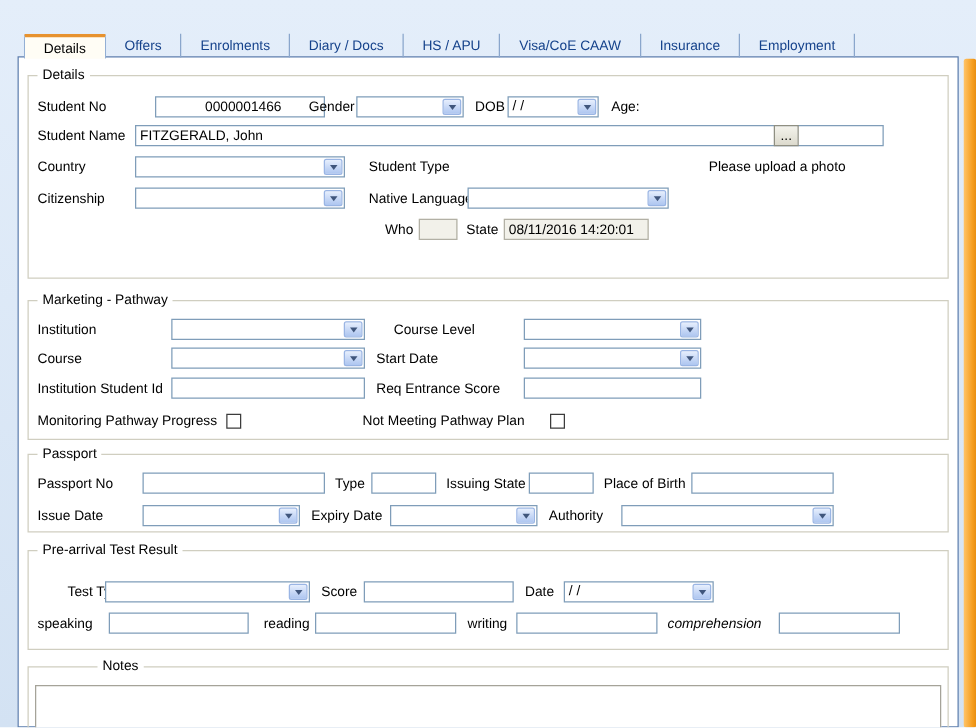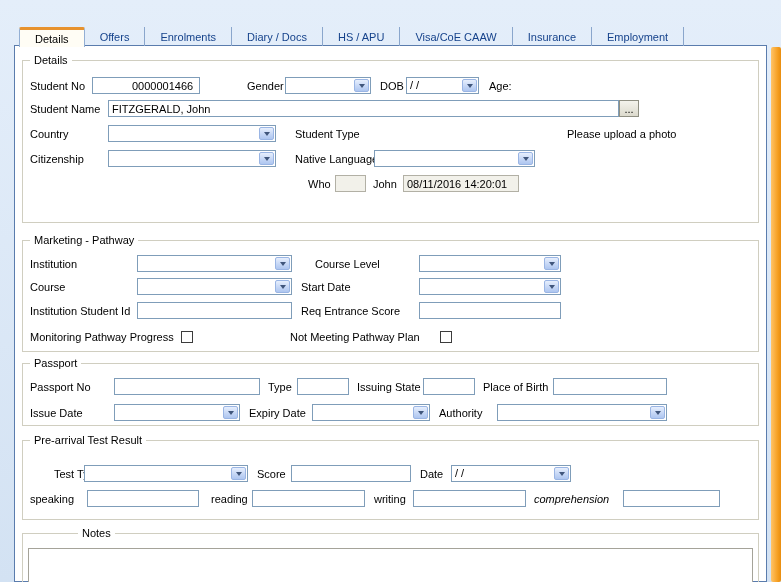--- a/index.html
+++ b/index.html
@@ -89,38 +89,38 @@
     <div class="tab">Insurance</div>
     <div class="tab">Employment</div>
   </div>
 
   <div class="panel"></div>
 
   <div class="group" style="left:22px; top:60px; width:737px; height:163px;"></div>
   <span class="group-label" style="left:30px; top:54px;">Details</span>
 
   <span class="lbl" style="left:30px; top:80px;">Student No</span>
-  <input class="tbox" style="left: 92px; top: 77px; width: 108px; padding-left: 39px;" value="0000001466">
+  <input class="tbox" style="left: 124px; top: 77px; width: 136px; padding-left: 39px;" value="0000001466">
 
   <span class="lbl" style="left:247px; top:80px;">Gender</span>
   <div class="combo" style="left:285px; top:77px; width:86px;">
     <span class="val"></span>
     <span class="drop"></span>
   </div>
 
   <span class="lbl" style="left:380px; top:80px;">DOB</span>
   <div class="combo" style="left:406px; top:77px; width:73px;">
     <span class="val">/ /</span>
     <span class="drop"></span>
   </div>
 
   <span class="lbl" style="left:489px; top:80px;">Age:</span>
 
   <span class="lbl" style="left:30px; top:103px;">Student Name</span>
-  <input class="tbox" style="left: 108px; top: 100px; width: 511px;" value="FITZGERALD, John">
+  <input class="tbox" style="left: 108px; top: 100px; width: 599px;" value="FITZGERALD, John">
   <button class="mini-btn" style="left:619px; top:100px; width:20px;">...</button>
 
   <span class="lbl" style="left:30px; top:128px;">Country</span>
   <div class="combo" style="left:108px; top:125px; width:168px;">
     <span class="val"></span>
     <span class="drop"></span>
   </div>
 
   <span class="lbl" style="left:295px; top:128px;">Student Type</span>
 
@@ -133,21 +133,21 @@
   </div>
 
   <span class="lbl" style="left:295px; top:153px;">Native Language</span>
   <div class="combo" style="left:374px; top:150px; width:161px;">
     <span class="val"></span>
     <span class="drop"></span>
   </div>
 
   <span class="lbl" style="left:308px; top:178px;">Who</span>
   <input class="tbox disabled" style="left: 335px; top: 175px; width: 31px;">
-  <span class="lbl" style="left:373px; top:178px;">John</span>
+  <span class="lbl" style="left:373px; top:178px;">State</span>
   <input class="tbox disabled" style="left: 403px; top: 175px; width: 116px;" value="08/11/2016 14:20:01">
 
   <div class="group" style="left:22px; top:240px; width:737px; height:112px;"></div>
   <span class="group-label" style="left:30px; top:234px;">Marketing - Pathway</span>
 
   <span class="lbl" style="left:30px; top:258px;">Institution</span>
   <div class="combo" style="left:137px; top:255px; width:155px;">
     <span class="val"></span>
     <span class="drop"></span>
   </div>

